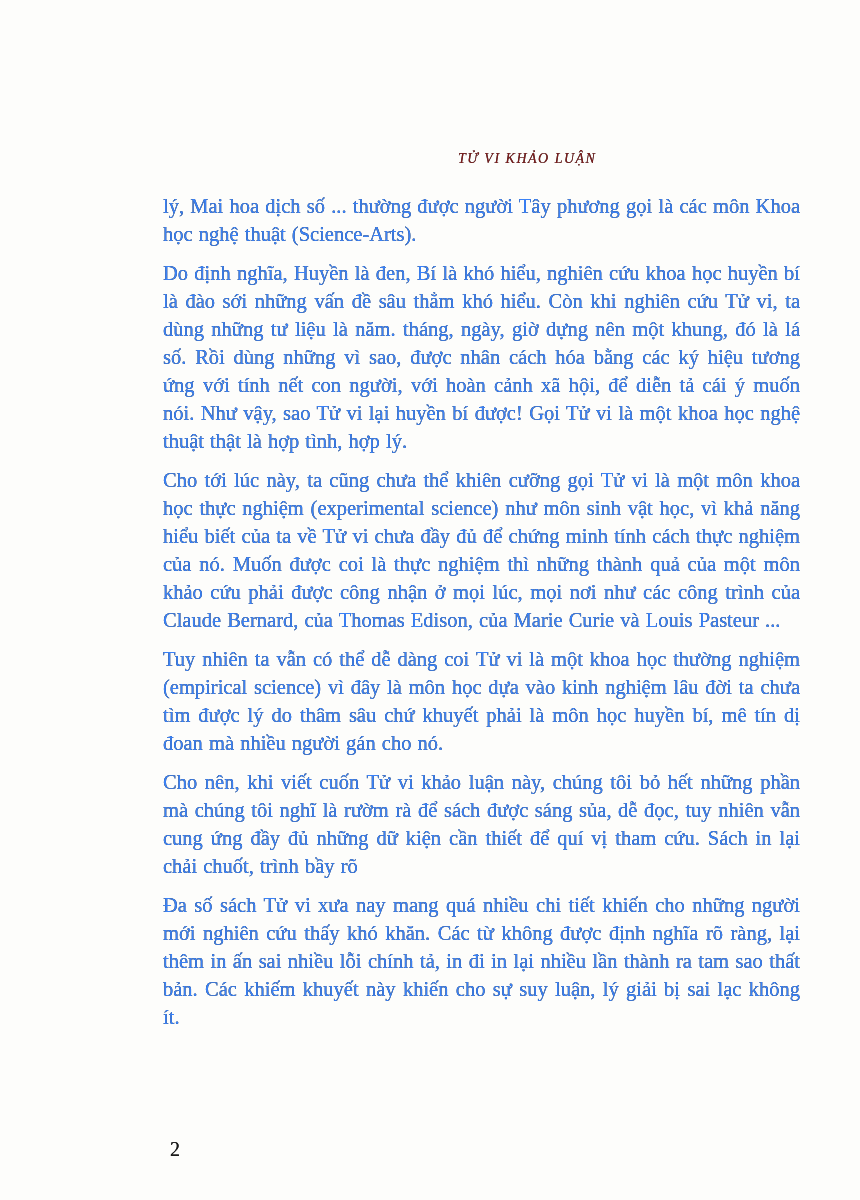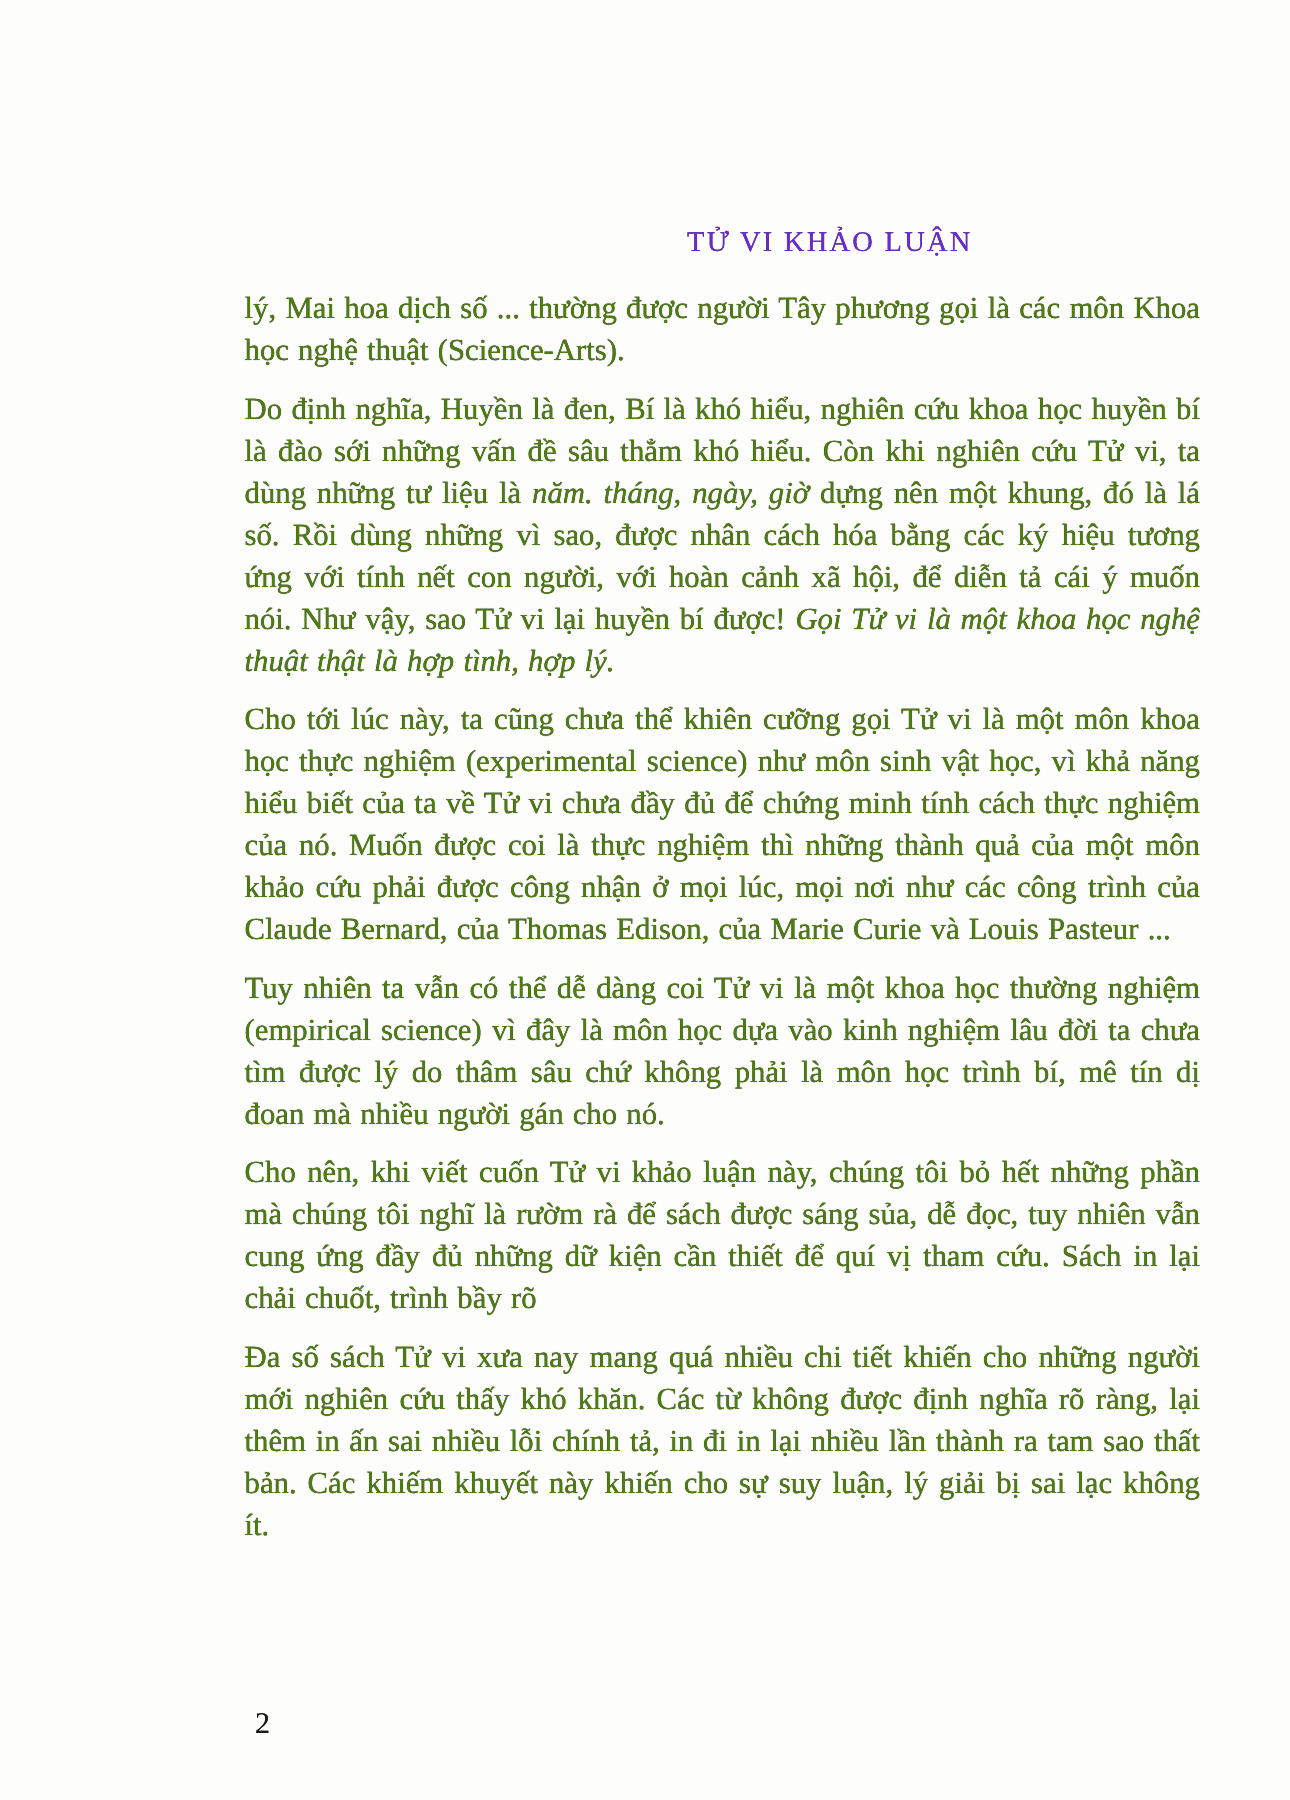--- a/index.html
+++ b/index.html
@@ -12,62 +12,62 @@
     width: 860px;
     height: 1200px;
     background: #fdfdfb;
     overflow: hidden;
     font-family: "Liberation Serif", serif;
   }
   .running-head {
     position: absolute;
     left: 458px;
     top: 151px;
-    font-size: 19px;
+    font-size: 14px;
     letter-spacing: 1.5px;
-    color: #6d28d9;
+    color: #7f1d1d;
     white-space: nowrap;
     text-shadow: 0 0 0.3px #262626;
+    font-style: italic;
   }
   .content {
     position: absolute;
     left: 163px;
     top: 192px;
     width: 637px;
-    color: #4d7c0f;
+    color: #3b82f6;
     font-size: 20.5px;
     line-height: 28px;
     text-align: justify;
     text-shadow: 0 0 0.45px #171717;
     word-spacing: 1px;
   }
   .content p {
     margin: 0 0 11px 0;
   }
   .content .it {
-    font-style: italic;
   }
   .page-number {
     position: absolute;
     left: 170px;
     top: 1138px;
     font-size: 20px;
     color: #1a1a1a;
     text-shadow: 0 0 0.4px #1a1a1a;
   }
 </style>
 </head>
 <body>
 
 <div class="page">
   <div class="running-head">TỬ VI KHẢO LUẬN</div>
 
   <div class="content" id="paragraphs">
       <p><span>lý, Mai hoa dịch số ... thường được người Tây phương gọi là các môn Khoa học nghệ thuật (Science-Arts).</span></p>
       <p><span>Do định nghĩa, Huyền là đen, Bí là khó hiểu, nghiên cứu khoa học huyền bí là đào sới những vấn đề sâu thẳm khó hiểu. Còn khi nghiên cứu Tử vi, ta dùng những tư liệu là </span><span class="it">năm. tháng, ngày, giờ</span><span> dựng nên một khung, đó là lá số. Rồi dùng những vì sao, được nhân cách hóa bằng các ký hiệu tương ứng với tính nết con người, với hoàn cảnh xã hội, để diễn tả cái ý muốn nói. Như vậy, sao Tử vi lại huyền bí được! </span><span class="it">Gọi Tử vi là một khoa học nghệ thuật thật là hợp tình, hợp lý.</span></p>
       <p><span>Cho tới lúc này, ta cũng chưa thể khiên cưỡng gọi Tử vi là một môn khoa học thực nghiệm (experimental science) như môn sinh vật học, vì khả năng hiểu biết của ta về Tử vi chưa đầy đủ để chứng minh tính cách thực nghiệm của nó. Muốn được coi là thực nghiệm thì những thành quả của một môn khảo cứu phải được công nhận ở mọi lúc, mọi nơi như các công trình của Claude Bernard, của Thomas Edison, của Marie Curie và Louis Pasteur ...</span></p>
-      <p><span>Tuy nhiên ta vẫn có thể dễ dàng coi Tử vi là một khoa học thường nghiệm (empirical science) vì đây là môn học dựa vào kinh nghiệm lâu đời ta chưa tìm được lý do thâm sâu chứ không phải là môn học trình bí, mê tín dị đoan mà nhiều người gán cho nó.</span></p>
+      <p><span>Tuy nhiên ta vẫn có thể dễ dàng coi Tử vi là một khoa học thường nghiệm (empirical science) vì đây là môn học dựa vào kinh nghiệm lâu đời ta chưa tìm được lý do thâm sâu chứ khuyết phải là môn học huyền bí, mê tín dị đoan mà nhiều người gán cho nó.</span></p>
       <p><span>Cho nên, khi viết cuốn Tử vi khảo luận này, chúng tôi bỏ hết những phần mà chúng tôi nghĩ là rườm rà để sách được sáng sủa, dễ đọc, tuy nhiên vẫn cung ứng đầy đủ những dữ kiện cần thiết để quí vị tham cứu. Sách in lại chải chuốt, trình bầy rõ</span></p>
       <p><span>Đa số sách Tử vi xưa nay mang quá nhiều chi tiết khiến cho những người mới nghiên cứu thấy khó khăn. Các từ không được định nghĩa rõ ràng, lại thêm in ấn sai nhiều lỗi chính tả, in đi in lại nhiều lần thành ra tam sao thất bản. Các khiếm khuyết này khiến cho sự suy luận, lý giải bị sai lạc không ít.</span></p>
     </div>
 
   <div class="page-number">2</div>
 </div>
 
 </body></html>

